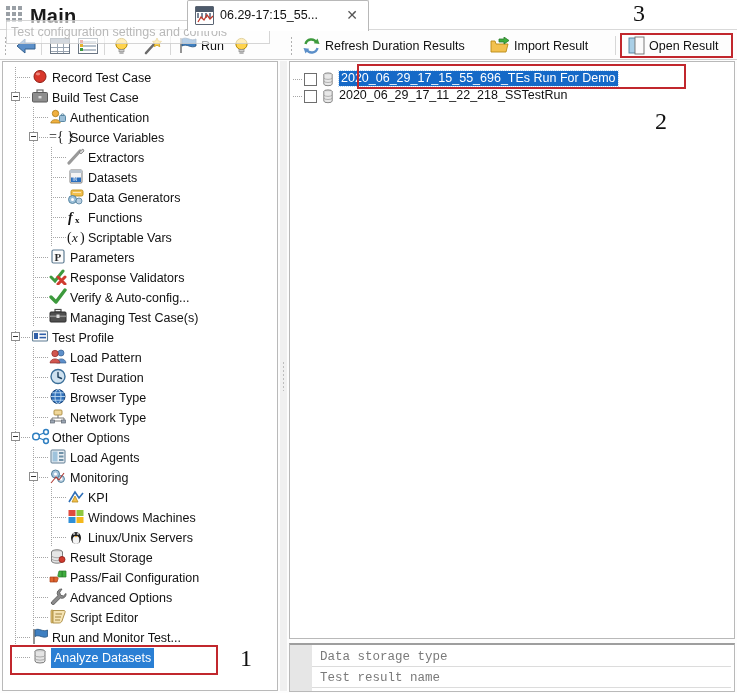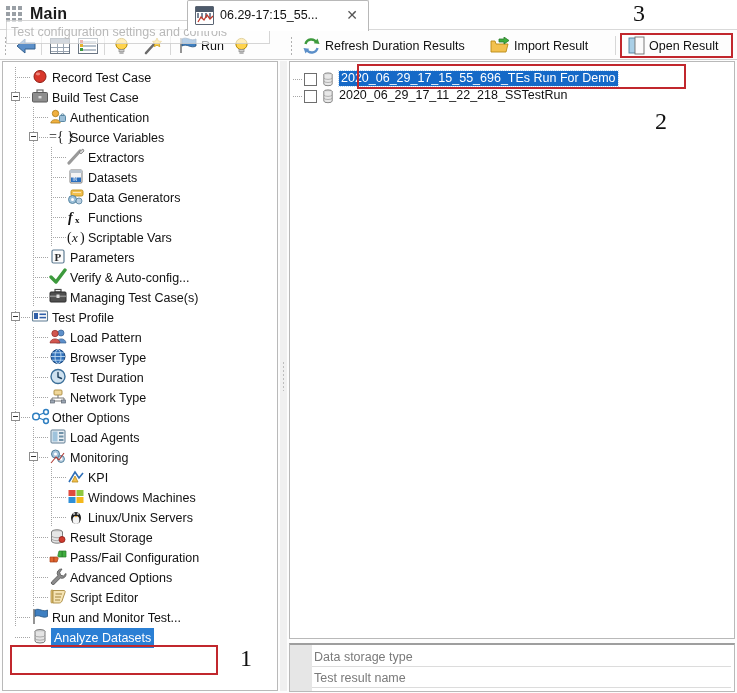--- a/index.html
+++ b/index.html
@@ -21,21 +21,21 @@
     border-bottom: 1px solid #d9d9d9;
   }
   .grid-glyph {
     position: absolute; left: 6px; top: 6px; width: 18px; height: 18px;
     display: grid; grid-template-columns: repeat(3, 4px); grid-template-rows: repeat(3, 4px);
     gap: 2px;
   }
   .grid-glyph i { display: block; width: 4px; height: 4px; background: #9aa0a6; }
   .main-label {
     position: absolute; left: 30px; top: 5px;
-    font-size: 16px; font-weight: bold; color: #1a1a1a;
+    font-size: 20px; font-weight: bold; color: #1a1a1a;
     letter-spacing: .2px;
   }
 
   
   .doc-tab {
     position: absolute; left: 187px; top: 0px; width: 182px; height: 31px;
     background: #ffffff;
     border: 1px solid #b8b8b8;
     border-top: 1px solid #b8b8b8;
     border-bottom: none;
@@ -179,21 +179,21 @@
   
   .prop-grid {
     position: absolute; left: 289px; top: 643px; width: 446px; height: 49px;
     background: #ffffff; border: 1px solid #b9b9b9; border-top: 2px solid #9e9e9e;
     overflow: hidden;
   }
   .prop-gutter { position: absolute; left: 0; top: 0; width: 22px; height: 100%; background: #e6e6e6; }
   .prop-row {
     position: absolute; left: 22px; right: 3px; height: 20px;
     border-bottom: 1px solid #dcdcdc;
-    display: flex; align-items: center; padding-left: 2px;
+    display: flex; align-items: center; padding-left: 8px; font-family: Liberation Mono, monospace;
   }
   .prop-row span { font-size: 12.5px; color: #7a7a7a; }
 
   
   .anno-box { position: absolute; border: 2px solid #c1272d; background: transparent; z-index: 20; }
   .anno-num {
     position: absolute; z-index: 21;
     font-family: "Liberation Serif", serif;
     font-size: 24px; color: #111;
   }
@@ -462,20 +462,30 @@
               <rect x="3" y="2" width="12" height="13" rx="1.5" fill="#fbfbfb" stroke="#5f7d93" stroke-width="1.2"></rect>
               <text x="5.5" y="12.5" font-family="Liberation Serif, serif" font-weight="bold" font-size="11" fill="#2b2b2b">P</text>
             </svg></span>
           <span class="lbl" style="position: absolute; left: 67px; top: 1px;">Parameters</span>
         </div>
         <div class="node" style="height: 20px;">
           <span class="vline" style="left: 12px; top: 0px; height: 20px;"></span>
           <span class="vline" style="left: 30px; top: 0px; height: 20px;"></span>
           <span class="dash" style="left: 30px; top: 10px; width: 15px;"></span>
           <span class="nicon" style="left: 46px; top: 1px;"><svg width="18" height="17" viewBox="0 0 18 17">
+              <path d="M2 9 L6 13 L14 3" fill="none" stroke="#3d9a3d" stroke-width="3" stroke-linecap="round"></path>
+              <path d="M9 9 L16 16 M16 9 L9 16" stroke="#cf3b2f" stroke-width="3" stroke-linecap="round"></path>
+            </svg></span>
+          <span class="lbl" style="position: absolute; left: 67px; top: 1px;">Response Validators</span>
+        </div>
+        <div class="node" style="height: 20px;">
+          <span class="vline" style="left: 12px; top: 0px; height: 20px;"></span>
+          <span class="vline" style="left: 30px; top: 0px; height: 20px;"></span>
+          <span class="dash" style="left: 30px; top: 10px; width: 15px;"></span>
+          <span class="nicon" style="left: 46px; top: 1px;"><svg width="18" height="17" viewBox="0 0 18 17">
               <path d="M2 9 L7 14 L16 2" fill="none" stroke="#3d9a3d" stroke-width="3.4" stroke-linecap="round" stroke-linejoin="round"></path>
             </svg></span>
           <span class="lbl" style="position: absolute; left: 67px; top: 1px;">Verify &amp; Auto-config...</span>
         </div>
         <div class="node" style="height: 20px;">
           <span class="vline" style="left: 12px; top: 0px; height: 20px;"></span>
           <span class="vline" style="left: 30px; top: 0px; height: 20px;"></span>
           <span class="dash" style="left: 30px; top: 10px; width: 15px;"></span>
           <span class="nicon" style="left: 46px; top: 1px;"><svg width="18" height="17" viewBox="0 0 18 17">
               <rect x="6" y="1.5" width="6" height="2.5" fill="none" stroke="#4a4a4a" stroke-width="1.2"></rect>
@@ -507,35 +517,35 @@
               <circle cx="6" cy="5.5" r="3.2" fill="#d1564f" stroke="#8f2e28" stroke-width=".7"></circle>
               <path d="M1 15 C1.5 9.5 10.5 9.5 11 15 Z" fill="#d1564f" stroke="#8f2e28" stroke-width=".7"></path>
             </svg></span>
           <span class="lbl" style="position: absolute; left: 67px; top: 1px;">Load Pattern</span>
         </div>
         <div class="node" style="height: 20px;">
           <span class="vline" style="left: 12px; top: 0px; height: 20px;"></span>
           <span class="vline" style="left: 30px; top: 0px; height: 20px;"></span>
           <span class="dash" style="left: 30px; top: 10px; width: 15px;"></span>
           <span class="nicon" style="left: 46px; top: 1px;"><svg width="18" height="17" viewBox="0 0 18 17">
+              <circle cx="9" cy="8.5" r="7" fill="#cfe2f0" stroke="#3b6f99" stroke-width="1.4"></circle>
+              <path d="M9 4.5 L9 9 L12.5 10.5" fill="none" stroke="#1d3f5c" stroke-width="1.4" stroke-linecap="round"></path>
+            </svg></span>
+          <span class="lbl" style="position: absolute; left: 67px; top: 1px;">Test Duration</span>
+        </div>
+        <div class="node" style="height: 20px;">
+          <span class="vline" style="left: 12px; top: 0px; height: 20px;"></span>
+          <span class="vline" style="left: 30px; top: 0px; height: 20px;"></span>
+          <span class="dash" style="left: 30px; top: 10px; width: 15px;"></span>
+          <span class="nicon" style="left: 46px; top: 1px;"><svg width="18" height="17" viewBox="0 0 18 17">
               <circle cx="9" cy="8.5" r="7" fill="#2f6fb8" stroke="#1c4678" stroke-width="1"></circle>
               <ellipse cx="9" cy="8.5" rx="3" ry="7" fill="none" stroke="#bcd9f2" stroke-width=".9"></ellipse>
               <path d="M2 8.5 H16 M3.2 4.8 H14.8 M3.2 12.2 H14.8" stroke="#bcd9f2" stroke-width=".9" fill="none"></path>
             </svg></span>
           <span class="lbl" style="position: absolute; left: 67px; top: 1px;">Browser Type</span>
-        </div>
-        <div class="node" style="height: 20px;">
-          <span class="vline" style="left: 12px; top: 0px; height: 20px;"></span>
-          <span class="vline" style="left: 30px; top: 0px; height: 20px;"></span>
-          <span class="dash" style="left: 30px; top: 10px; width: 15px;"></span>
-          <span class="nicon" style="left: 46px; top: 1px;"><svg width="18" height="17" viewBox="0 0 18 17">
-              <circle cx="9" cy="8.5" r="7" fill="#cfe2f0" stroke="#3b6f99" stroke-width="1.4"></circle>
-              <path d="M9 4.5 L9 9 L12.5 10.5" fill="none" stroke="#1d3f5c" stroke-width="1.4" stroke-linecap="round"></path>
-            </svg></span>
-          <span class="lbl" style="position: absolute; left: 67px; top: 1px;">Test Duration</span>
         </div>
         <div class="node" style="height: 20px;">
           <span class="vline" style="left: 12px; top: 0px; height: 20px;"></span>
           <span class="vline" style="left: 30px; top: 0px; height: 20px;"></span>
           <span class="dash" style="left: 30px; top: 10px; width: 15px;"></span>
           <span class="nicon" style="left: 46px; top: 1px;"><svg width="18" height="17" viewBox="0 0 18 17">
               <rect x="5" y="2" width="8" height="5" rx="1" fill="#f0d79a" stroke="#a98b3f" stroke-width=".9"></rect>
               <path d="M9 7 L9 10 M3 13 L15 13 M3 10 L15 10 M3 10 L3 13 M15 10 L15 13" stroke="#7a7a7a" stroke-width="1.1" fill="none"></path>
               <rect x="1.5" y="12" width="4" height="3" fill="#9aa5b2" stroke="#5f6772" stroke-width=".7"></rect>
               <rect x="12.5" y="12" width="4" height="3" fill="#9aa5b2" stroke="#5f6772" stroke-width=".7"></rect>

